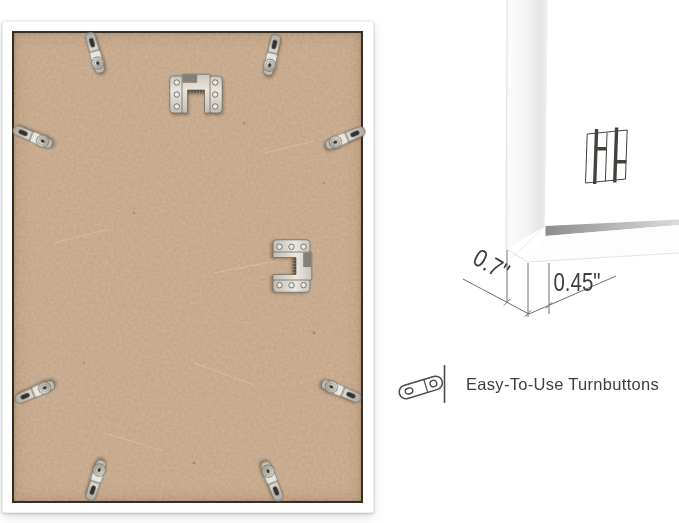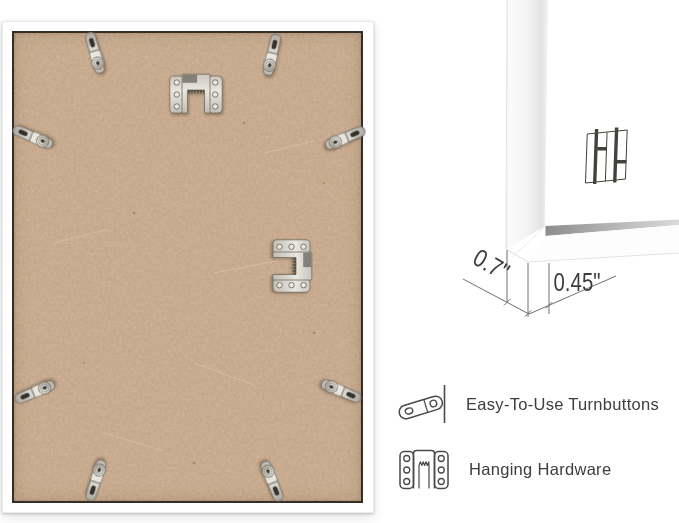--- a/index.html
+++ b/index.html
@@ -25,21 +25,21 @@
   .tb-7{left:74px;top:425px; width:16px;height:44px;transform:rotate(-162deg);}
   .tb-8{left:250px;top:426px;width:16px;height:44px;transform:rotate(158deg);}
   .hg-1{left:155px;top:40px; width:54px;height:42px;}
   .hg-2{left:251px;top:212px;width:54px;height:42px;transform:rotate(90deg);}
 
   
   .profile-svg{position:absolute;left:380px;top:0;width:299px;height:340px;}
   .dim-text{fill:#3c3c3c;font-family:"Liberation Sans","DejaVu Sans",sans-serif;font-size:25px;}
 
   
-  .features{position:absolute;left:396px;top:382px;width:280px;}
+  .features{position:absolute;left:396px;top:362px;width:280px;}
   .feature-row{display:flex;align-items:center;margin-bottom:22px;}
   .f-iconbox{width:58px;flex:0 0 58px;display:flex;justify-content:flex-start;}
   .f-label{font-size:16.5px;color:#3d3d3d;letter-spacing:.3px;white-space:nowrap;margin-left:12px;}
   .hidden-defs{position:absolute;width:0;height:0;overflow:hidden;}
 </style>
 </head>
 <body>
 
 <div class="canvas">
 
@@ -223,36 +223,15 @@
           <g transform="rotate(-17 45 19)" fill="#ffffff" stroke="#4a4a4a">
             <rect x="1.5" y="12.5" width="44.5" height="13.5" rx="6.7" stroke-width="1.5"></rect>
             <line x1="29" y1="12.5" x2="29" y2="26" stroke-width="1.2"></line>
             <ellipse cx="11.5" cy="19.2" rx="3.8" ry="2.9" fill="none" stroke-width="1.4"></ellipse>
             <circle cx="37" cy="19.2" r="3.3" fill="none" stroke-width="1.4"></circle>
           </g>
         </svg>
       </div>
       <span class="f-label">Easy-To-Use Turnbuttons</span>
     </div>
-    <div class="feature-row">
-      <div class="f-iconbox" style="padding-left:3px;">
-        <svg width="50" height="42" viewBox="0 0 50 42">
-          <g fill="none" stroke="#4a4a4a" stroke-width="1.5" stroke-linejoin="round">
-            <rect x="1" y="3.5" width="13.5" height="37" rx="4.2"></rect>
-            <rect x="35.5" y="3.5" width="13.5" height="37" rx="4.2"></rect>
-            <path d="M14.5 40.5 L14.5 5.5 Q14.5 2.5 17.5 2.5 L32.5 2.5 Q35.5 2.5 35.5 5.5 L35.5 40.5"></path>
-            <path d="M20 40.5 L20 17.5 L21.4 13.8 L22.8 17.5 L24.2 13.8 L25.6 17.5 L27 13.8 L28.4 17.5 L29.8 13.8 L30 17.5 L30 40.5" stroke-width="1.2"></path>
-          </g>
-          <g fill="none" stroke="#4a4a4a" stroke-width="1.3">
-            <circle cx="7.75" cy="10.5" r="3"></circle>
-              <circle cx="7.75" cy="22" r="3"></circle>
-              <circle cx="7.75" cy="33.5" r="3"></circle>
-            <circle cx="42.25" cy="10.5" r="3"></circle>
-              <circle cx="42.25" cy="22" r="3"></circle>
-              <circle cx="42.25" cy="33.5" r="3"></circle>
-          </g>
-        </svg>
-      </div>
-      <span class="f-label">Hanging Hardware</span>
-    </div>
   </div>
 
 </div>
 
 </body></html>

